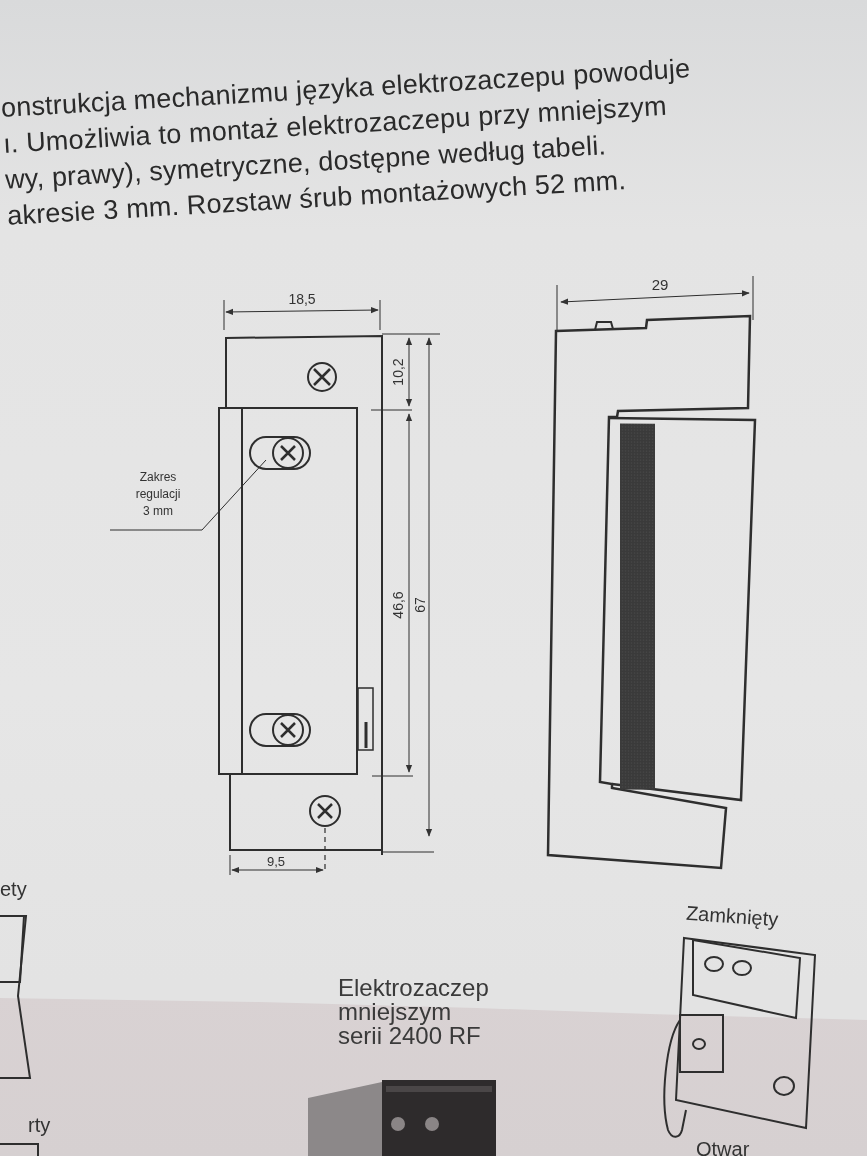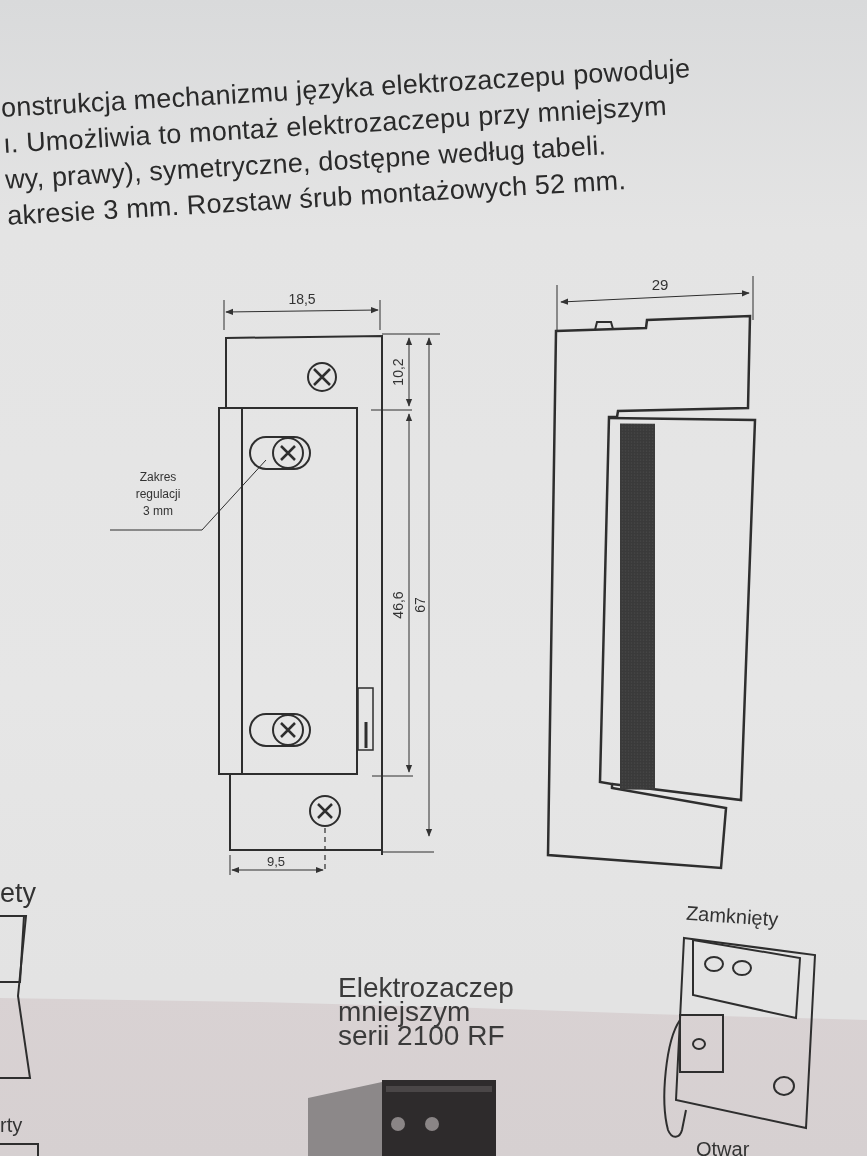--- a/index.html
+++ b/index.html
@@ -16,26 +16,26 @@
   .para {
     position:absolute; left:0; top:90px; width:900px;
     transform: rotate(-3.3deg); transform-origin: 0 0;
     color:#2a2a2a; font-size:27px; line-height:36px; letter-spacing:0.2px;
   }
   .para .line { white-space:nowrap; }
   svg { position:absolute; left:0; top:0; }
   .dim { font-family:"Liberation Sans", sans-serif; fill:#333; }
   .caption {
     position:absolute; left:338px; top:976px; color:#3a3a3a;
-    font-size:28px; line-height:24px;
+    font-size:24px; line-height:24px;
   }
   .zam { position:absolute; left:686px; top:905px; transform:rotate(4deg); font-size:20px; color:#333; }
   .otw { position:absolute; left:696px; top:1138px; font-size:20px; color:#333; }
-  .ety { position:absolute; left:0; top:878px; font-size:27px; color:#333; }
-  .rty { position:absolute; left:0; top:1114px; font-size:20px; color:#333; }
+  .ety { position:absolute; left:0; top:878px; font-size:20px; color:#333; }
+  .rty { position:absolute; left:0; top:1114px; font-size:20px; color:#333;padding-left:28px; }
 </style>
 </head>
 <body>
 
 <div class="lower-fold"></div>
 
 <div class="para">
   <div class="line" style="margin-left:0;">onstrukcja mechanizmu języka elektrozaczepu powoduje</div>
   <div class="line">ı. Umożliwia to montaż  elektrozaczepu przy mniejszym</div>
   <div class="line">wy, prawy), symetryczne, dostępne według tabeli.</div>
@@ -136,19 +136,19 @@
     <rect x="382" y="1080" width="114" height="76" fill="#2e2b2c"></rect>
     <rect x="386" y="1086" width="106" height="6" fill="#4a4647"></rect>
     <circle cx="398" cy="1124" r="7" fill="#8a8586"></circle>
     <circle cx="432" cy="1124" r="7" fill="#8a8586"></circle>
   </g>
 </svg>
 
 <div class="caption">
   <div>Elektrozaczep</div>
   <div>mniejszym</div>
-  <div>serii 2100 RF</div>
+  <div>serii 2400 RF</div>
 </div>
 
 <div class="zam">Zamknięty</div>
 <div class="otw">Otwar</div>
 <div class="ety">ety</div>
 <div class="rty">rty</div>
 
 </body></html>

